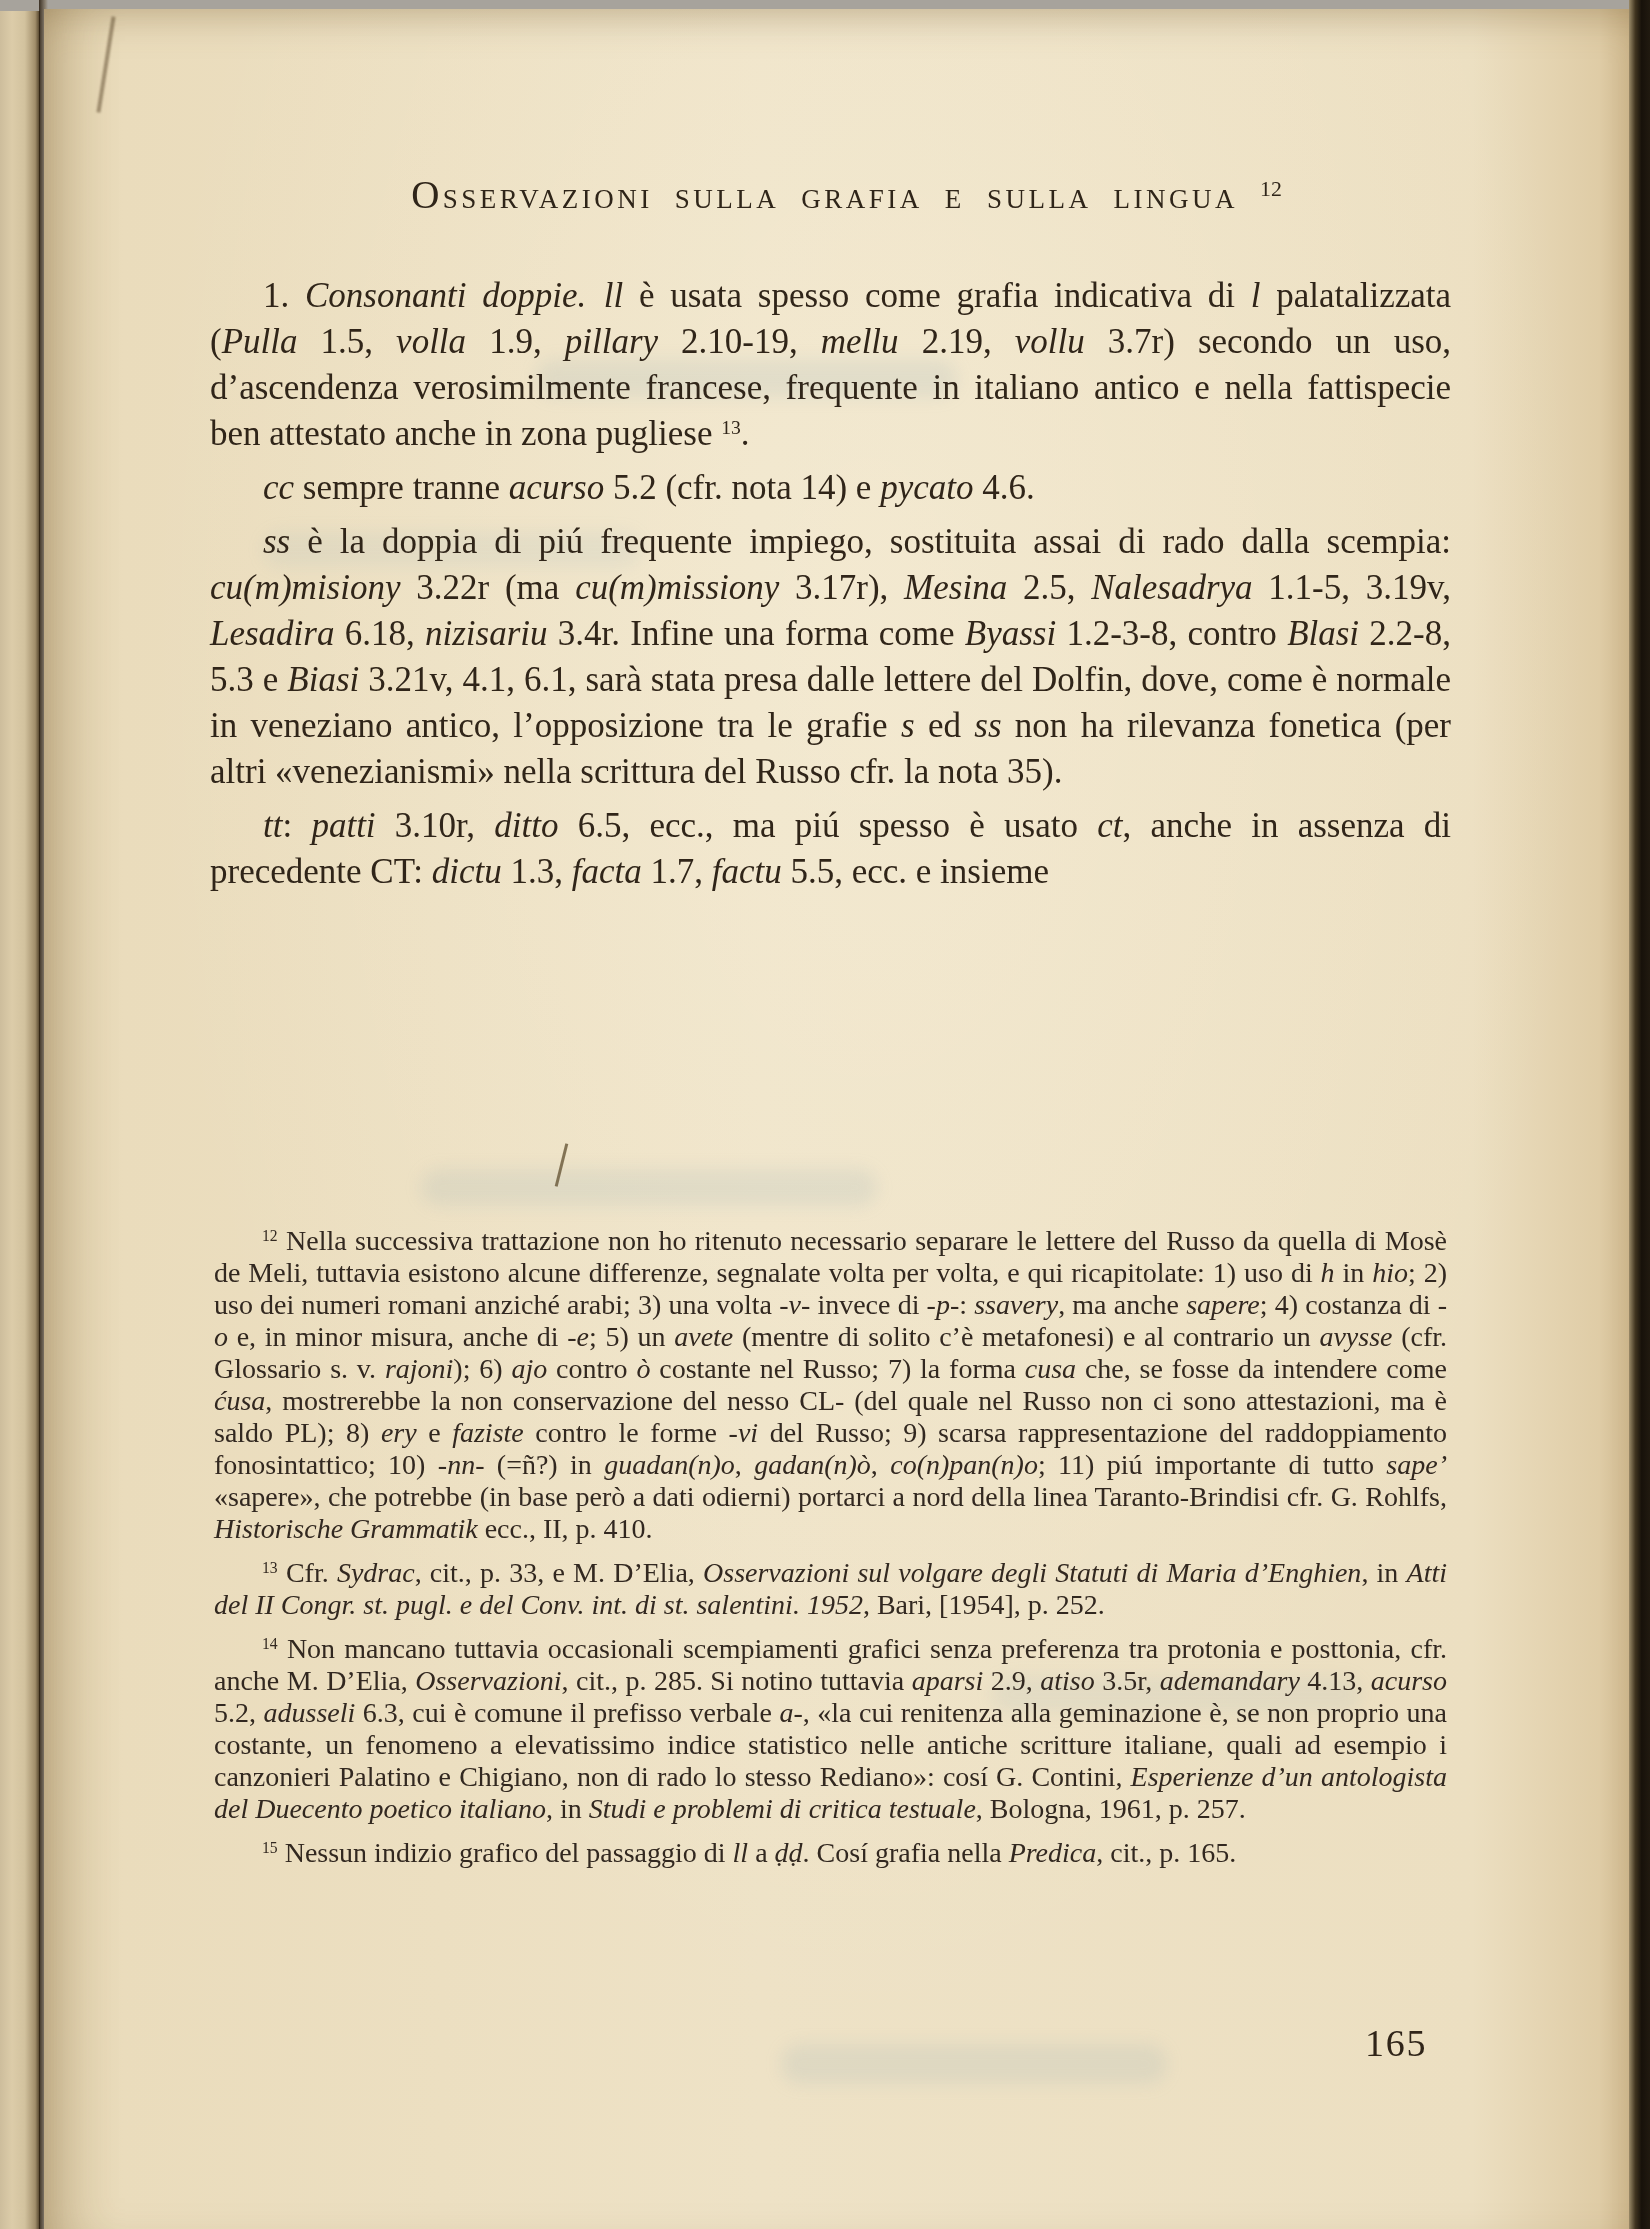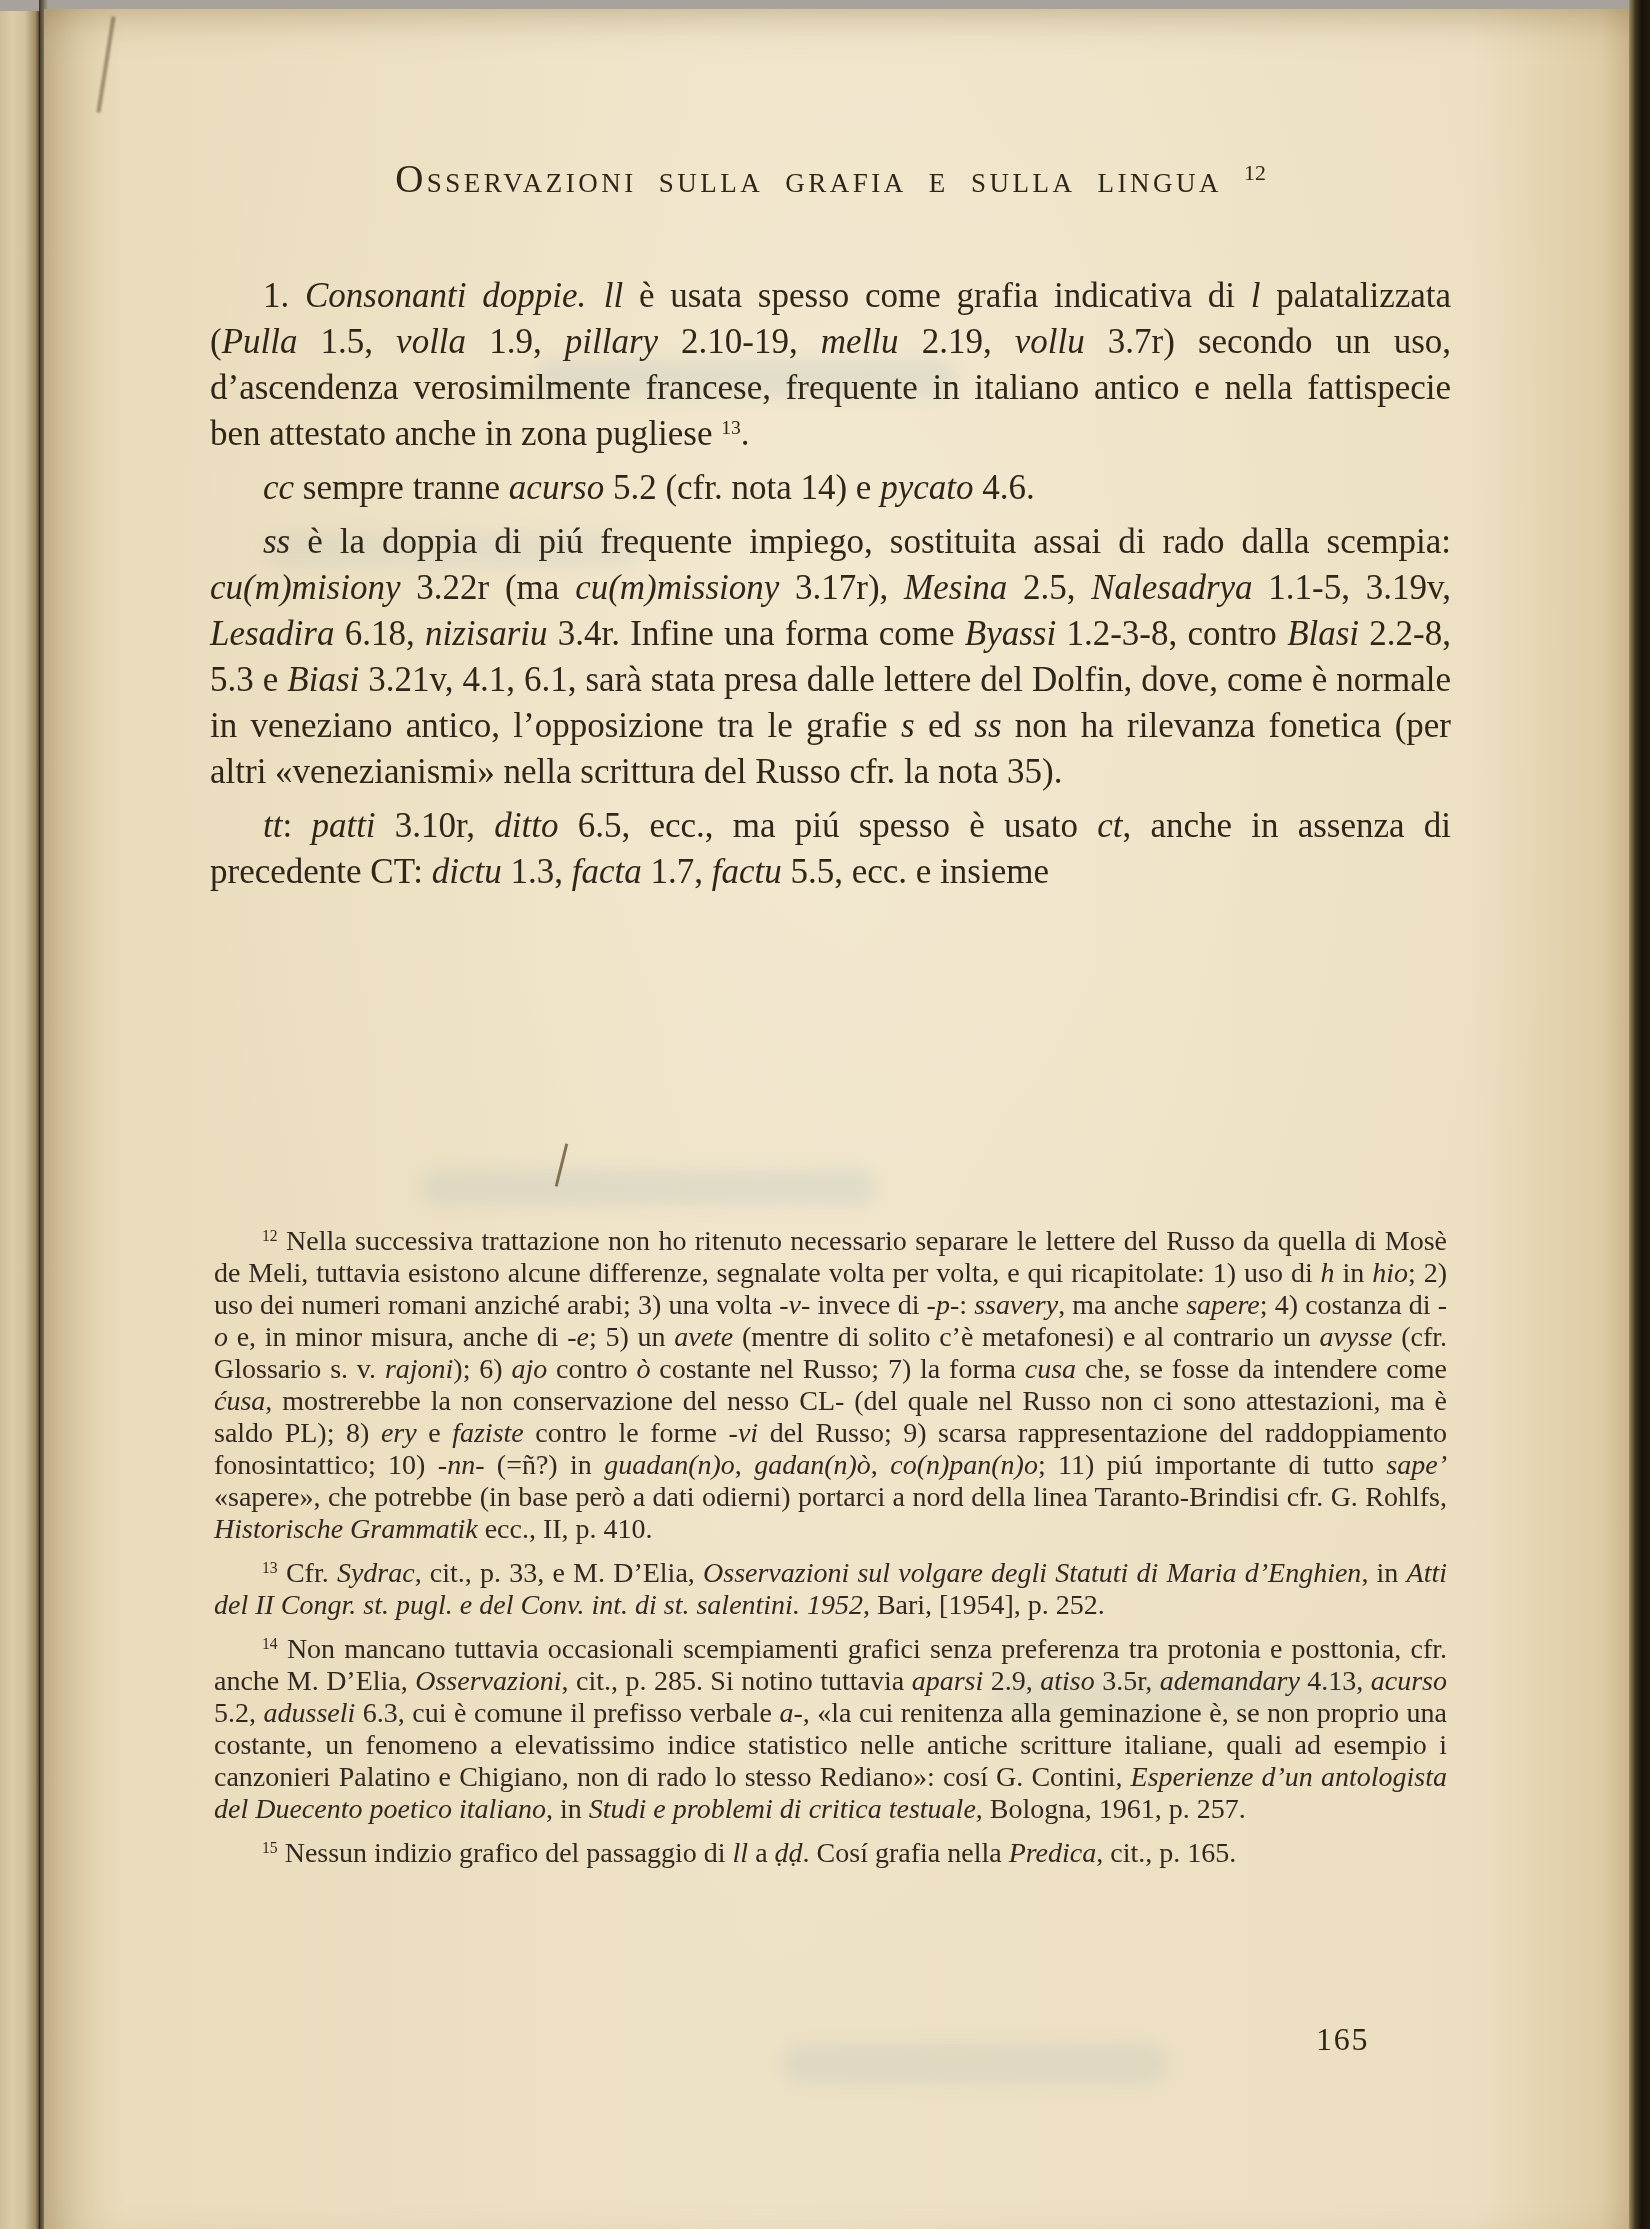--- a/index.html
+++ b/index.html
@@ -28,34 +28,34 @@
   
   .smudge{position:absolute;background:rgba(150,172,178,.17);filter:blur(8px);border-radius:21px;}
   .s1{left:492px;top:351px;width:421px;height:37px;}
   .s2{left:219px;top:523px;width:377px;height:35px;background:rgba(150,172,178,.12);}
   .s3{left:377px;top:1160px;width:456px;height:37px;}
   .s4{left:737px;top:2035px;width:386px;height:40px;}
   .s5{left:948px;top:1668px;width:369px;height:35px;background:rgba(150,172,178,.12);}
   .stray{position:absolute;left:516px;top:1134px;width:2.6px;height:44px;
     background:rgba(95,78,45,.75);transform:rotate(14deg);filter:blur(0.4px);}
   
-  .title{position:absolute;left:158px;top:147px;width:1257px;margin:0;text-align:center;
+  .title{position:absolute;left:158px;top:147px;width:1257px;margin:16px;text-align:center;
     font-size:39px;font-weight:normal;color:#2f2519;letter-spacing:3.5px;word-spacing:8.8px;}
   .sc{font-variant:small-caps;}
   .it{font-style:italic;}
   sup{font-size:.56em;line-height:0;vertical-align:baseline;position:relative;top:-.55em;
       letter-spacing:0;}
   .bodytext{position:absolute;left:158px;top:256px;width:1257px;
     font-size:35px;line-height:46px;color:#302519;text-align:justify;}
   .bodytext p{margin:8px;}
   .bodytext p.ind{text-indent:53px;}
   .fns{position:absolute;left:158px;top:1204px;width:1257px;
     font-size:28px;line-height:32px;color:#322820;text-align:justify;}
   .fns p{margin:12px;text-indent:48px;}
-  .pageno{position:absolute;left:1272px;top:2012px;font-size:32px;color:#302519;
+  .pageno{position:absolute;left:1321px;top:2012px;font-size:38px;color:#302519;
     letter-spacing:1.8px;}
 </style>
 </head>
 <body>
 
 <div class="scan">
   <div class="left-stack"></div>
   <div class="crease"></div>
 
   <div class="page">

